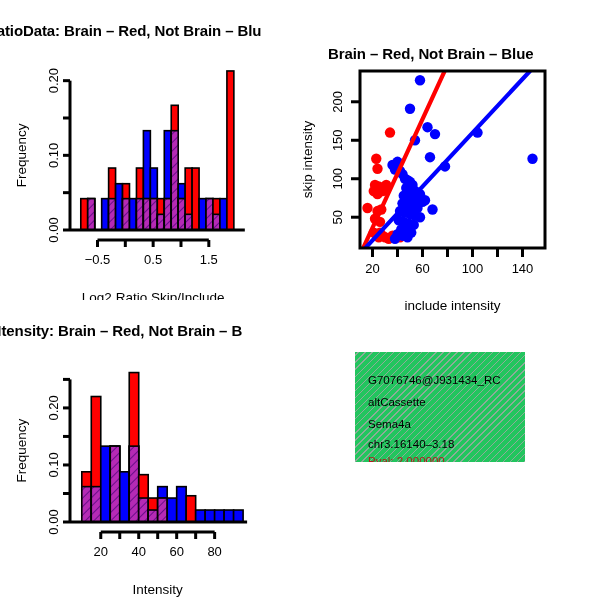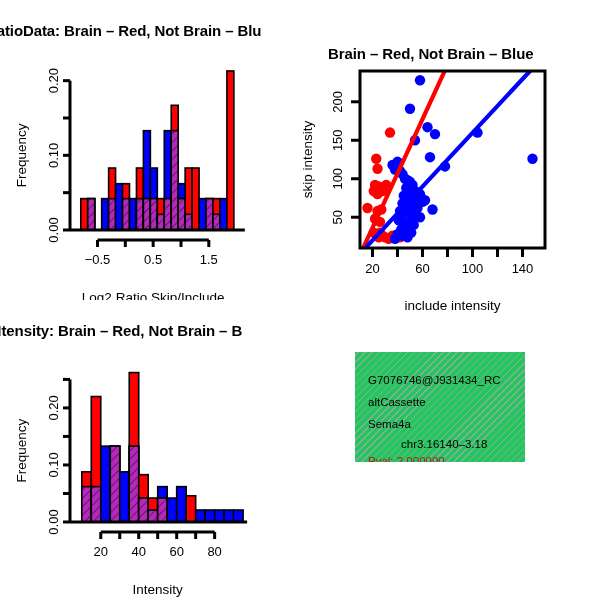--- a/index.html
+++ b/index.html
@@ -23,21 +23,21 @@
   #info-box{position:absolute;left:55px;top:52px;width:170px;height:110px;
             background:#22c55e;overflow:hidden;}
   #info-box .hatch{position:absolute;left:0;top:0;width:100%;height:100%;
       background-image:repeating-linear-gradient(-45deg,
         rgba(230,150,200,.55) 0 1px, rgba(0,0,0,0) 1px 5px);}
   .info-line{position:absolute;left:13px;font-size:11.5px;white-space:nowrap;
              font-family:"Liberation Sans","DejaVu Sans",sans-serif;}
   #info-id   {top:22px;}
   #info-type {top:44px;}
   #info-gene {top:66px;}
-  #info-loc  {top:86px;margin-left:33px;}
+  #info-loc  {top:86px;}
   #info-pval {top:103px;color:#b21a1a;text-decoration:underline;}
 </style>
 </head>
 <body>
 
 <div class="page">
 
   <div class="panel" id="panel-ratio-hist">
     <div class="ptitle" id="ratio-title" style="left:-14px;top:22px;">RatioData: Brain – Red, Not Brain – Blu</div>
     <svg class="plotsvg" width="300" height="300" id="svg-ratio">

